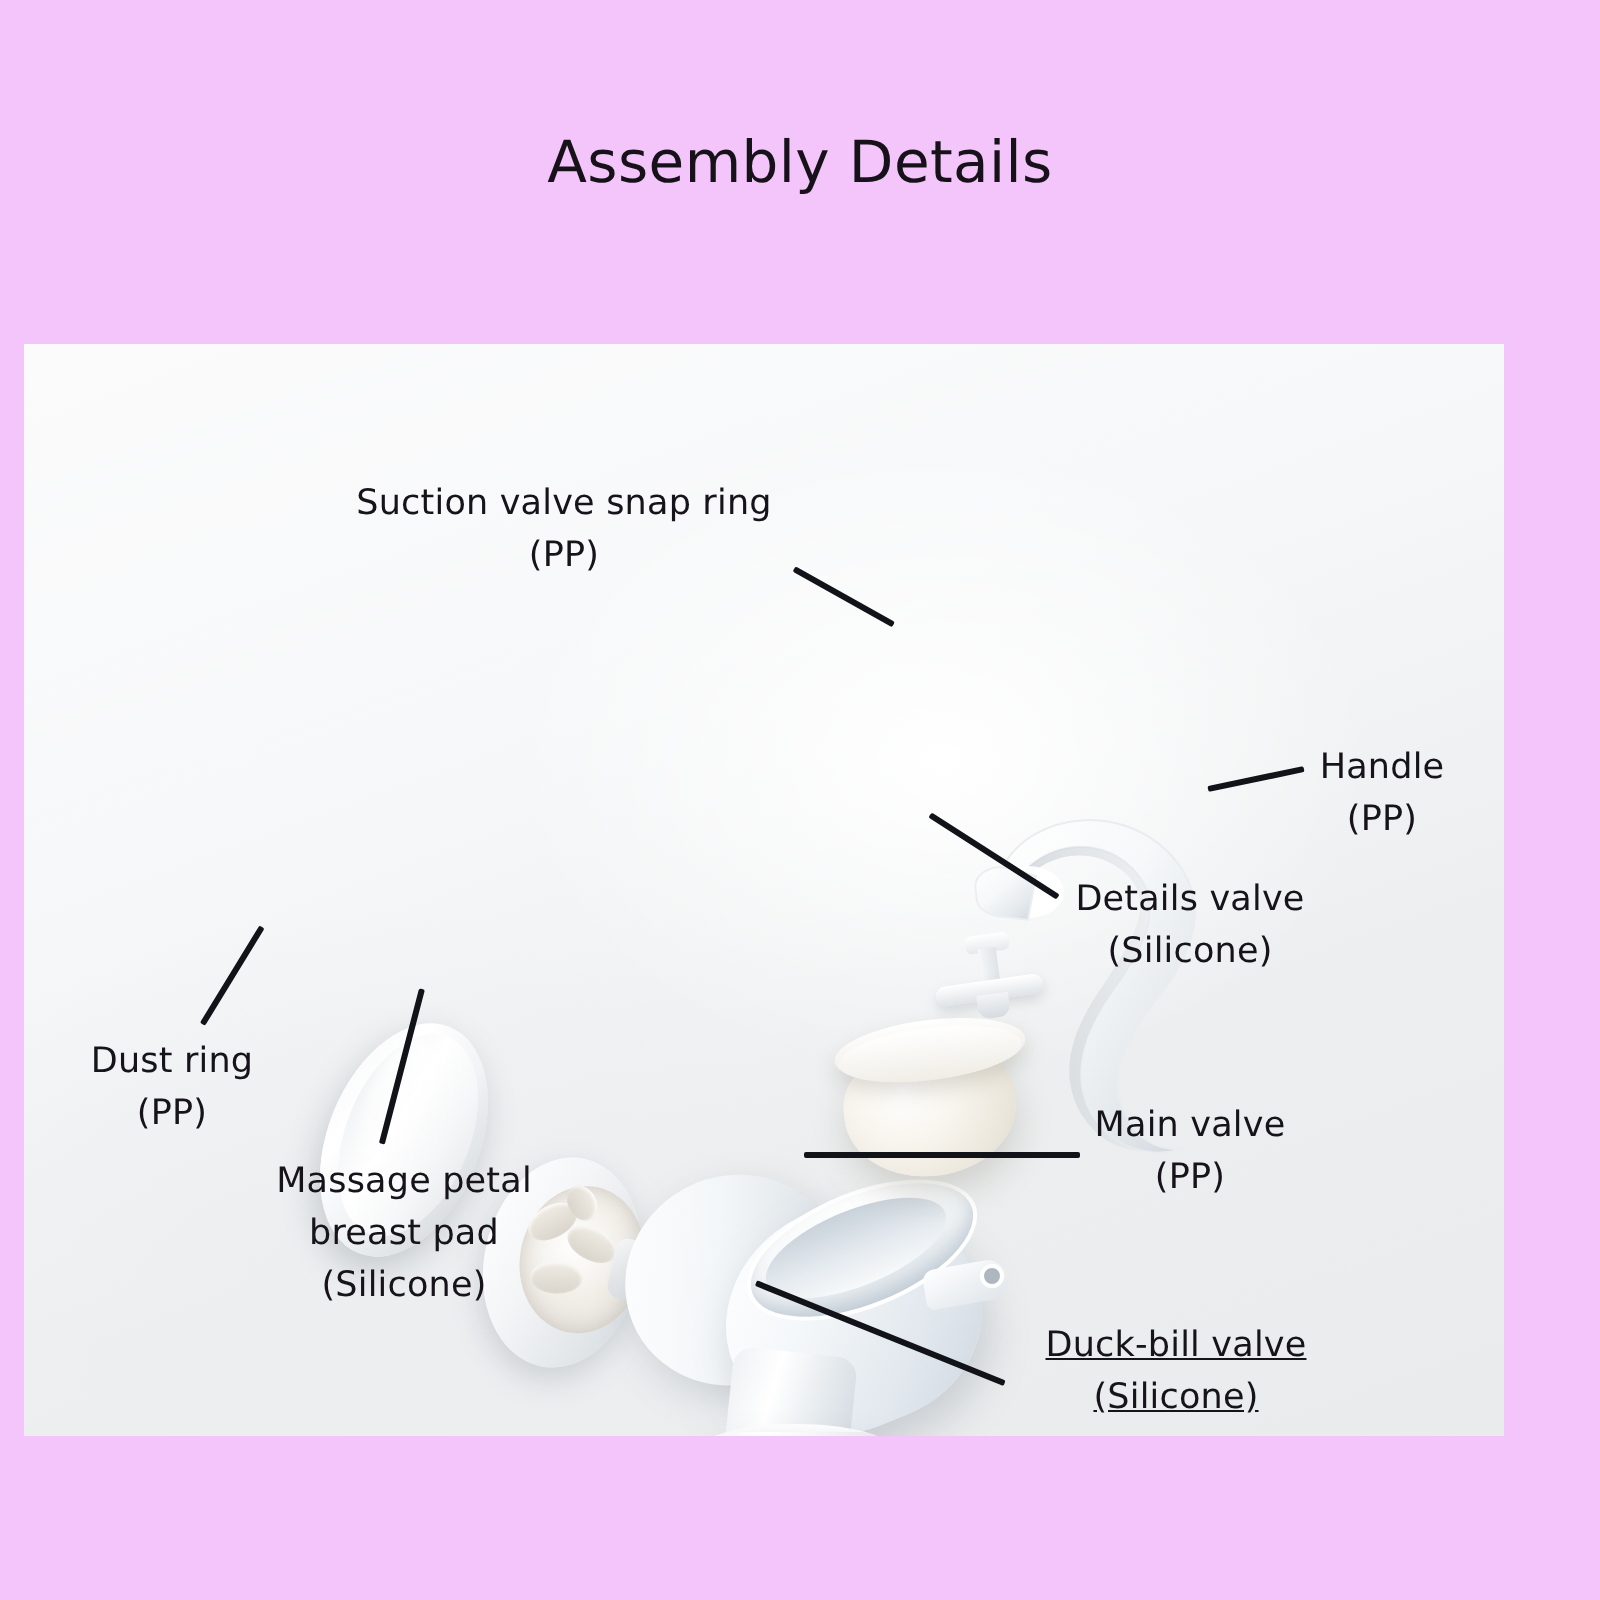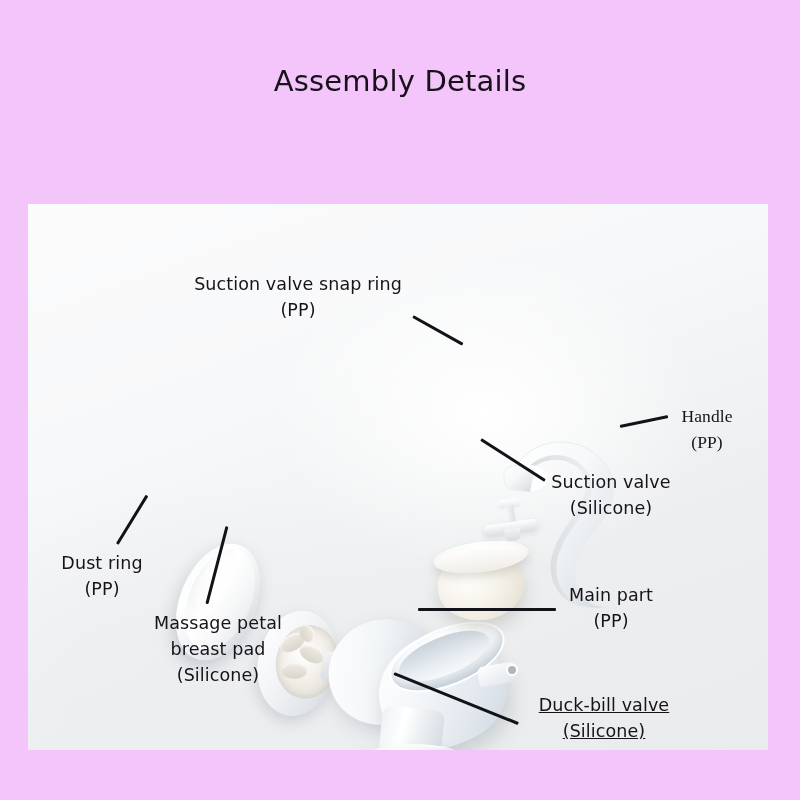--- a/index.html
+++ b/index.html
@@ -27,30 +27,29 @@
     top: 64px;
     width: 800px;
     text-align: center;
     font-size: 29px;
     color: #17121a;
     letter-spacing: 0.2px;
     font-weight: 400;
   }
   #panel {
     position: absolute;
-    left: 28px;
+    left: 12px;
     top: 172px;
     width: 740px;
     height: 546px;
     background:
       radial-gradient(ellipse 300px 220px at 62% 38%, #ffffff 0%, rgba(255,255,255,0) 72%),
       radial-gradient(ellipse 420px 300px at 25% 90%, #eceef0 0%, rgba(236,238,240,0) 70%),
       linear-gradient(160deg, #fbfbfc 0%, #f7f8f9 34%, #eceeef 68%, #e9ebec 100%);
     overflow: hidden;
-    margin-top: 32px;
   }
   
   .leader {
     position: absolute;
     background: #111318;
     transform-origin: 0 50%;
     height: 3px;
     border-radius: 1px;
   }
   
@@ -364,25 +363,25 @@
     <div class="leader" style="left: 385px; top: 111px; width: 57.3062px; transform: rotate(29.2488deg);"></div>
     <div class="leader" style="left: 592px; top: 221px; width: 49.0306px; transform: rotate(-11.7683deg);"></div>
     <div class="leader" style="left: 453px; top: 234px; width: 76.0066px; transform: rotate(32.6446deg);"></div>
     <div class="leader" style="left: 390px; top: 404px; width: 138px; transform: rotate(0deg);"></div>
     <div class="leader" style="left: 366px; top: 468px; width: 133.701px; transform: rotate(21.9606deg);"></div>
     <div class="leader" style="left: 119px; top: 290px; width: 57.4543px; transform: rotate(121.477deg);"></div>
     <div class="leader" style="left: 199px; top: 321px; width: 79.555px; transform: rotate(104.56deg);"></div>
 
     <div class="label lbl-center" style="left: 270px; top: 67px;">Suction valve snap ring
 (PP)</div>
-    <div class="label lbl-center" style="left: 679px; top: 199px; font-family: Liberation Serif, serif;">Handle
+    <div class="label lbl-center" style="left: 679px; top: 199px;">Handle
 (PP)</div>
-    <div class="label lbl-center" style="left: 583px; top: 265px;">Suction valve
+    <div class="label lbl-center" style="left: 583px; top: 265px;">Details valve
 (Silicone)</div>
-    <div class="label lbl-center" style="left: 583px; top: 378px;">Main part
+    <div class="label lbl-center" style="left: 583px; top: 378px;">Main valve
 (PP)</div>
     <div class="label lbl-center" style="left: 576px; top: 488px; text-decoration: underline;">Duck-bill valve
 (Silicone)</div>
     <div class="label lbl-center" style="left: 74px; top: 346px;">Dust ring
 (PP)</div>
     <div class="label lbl-center" style="left: 190px; top: 406px;">Massage petal
 breast pad
 (Silicone)</div>
 
   </div>

